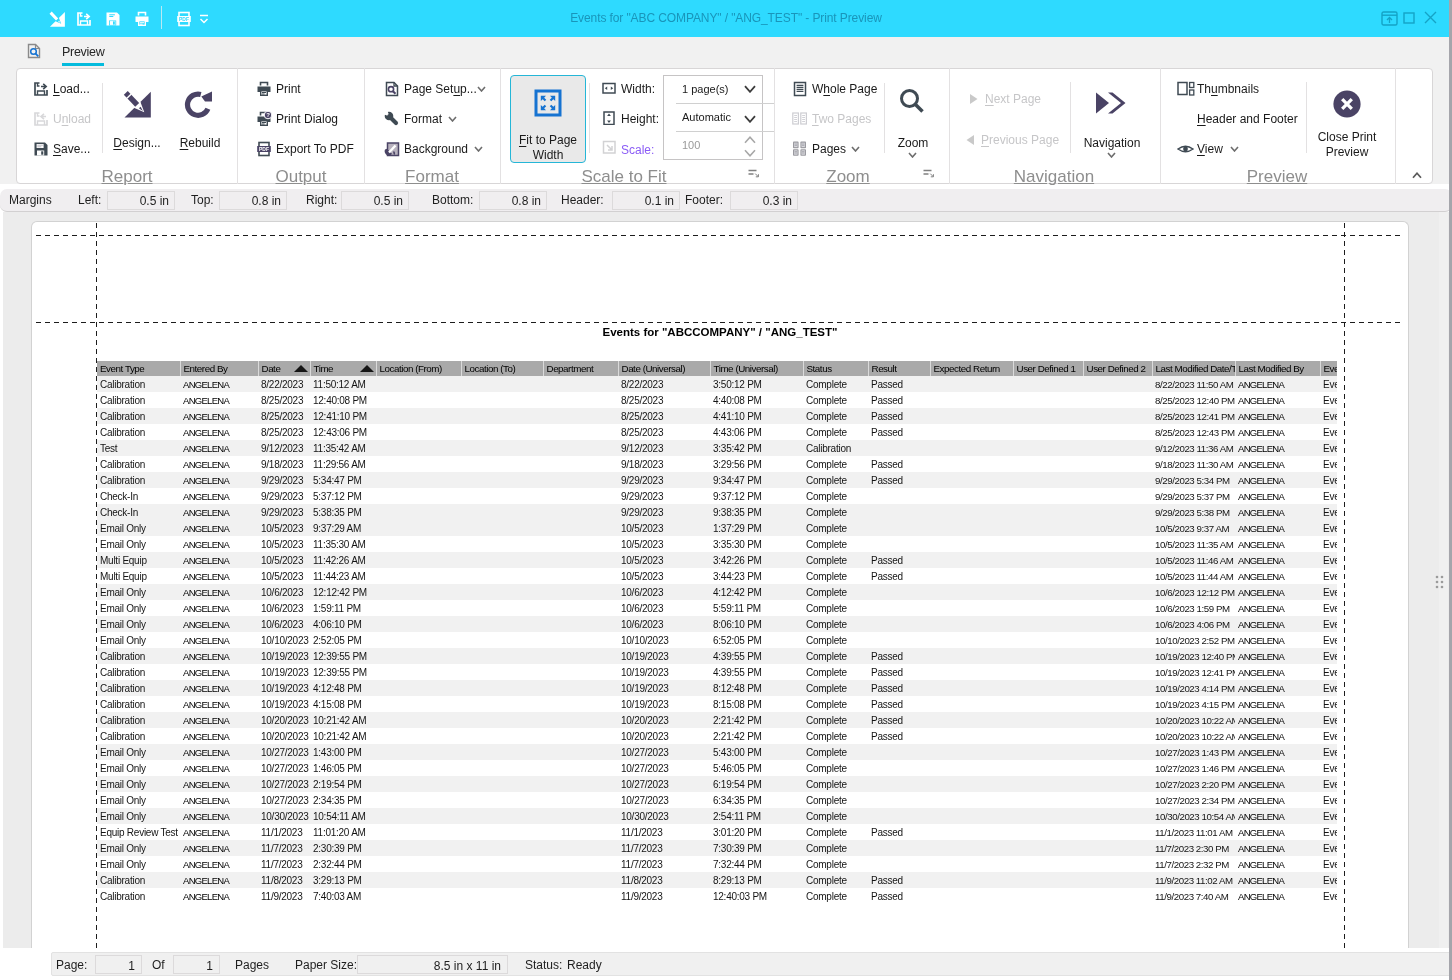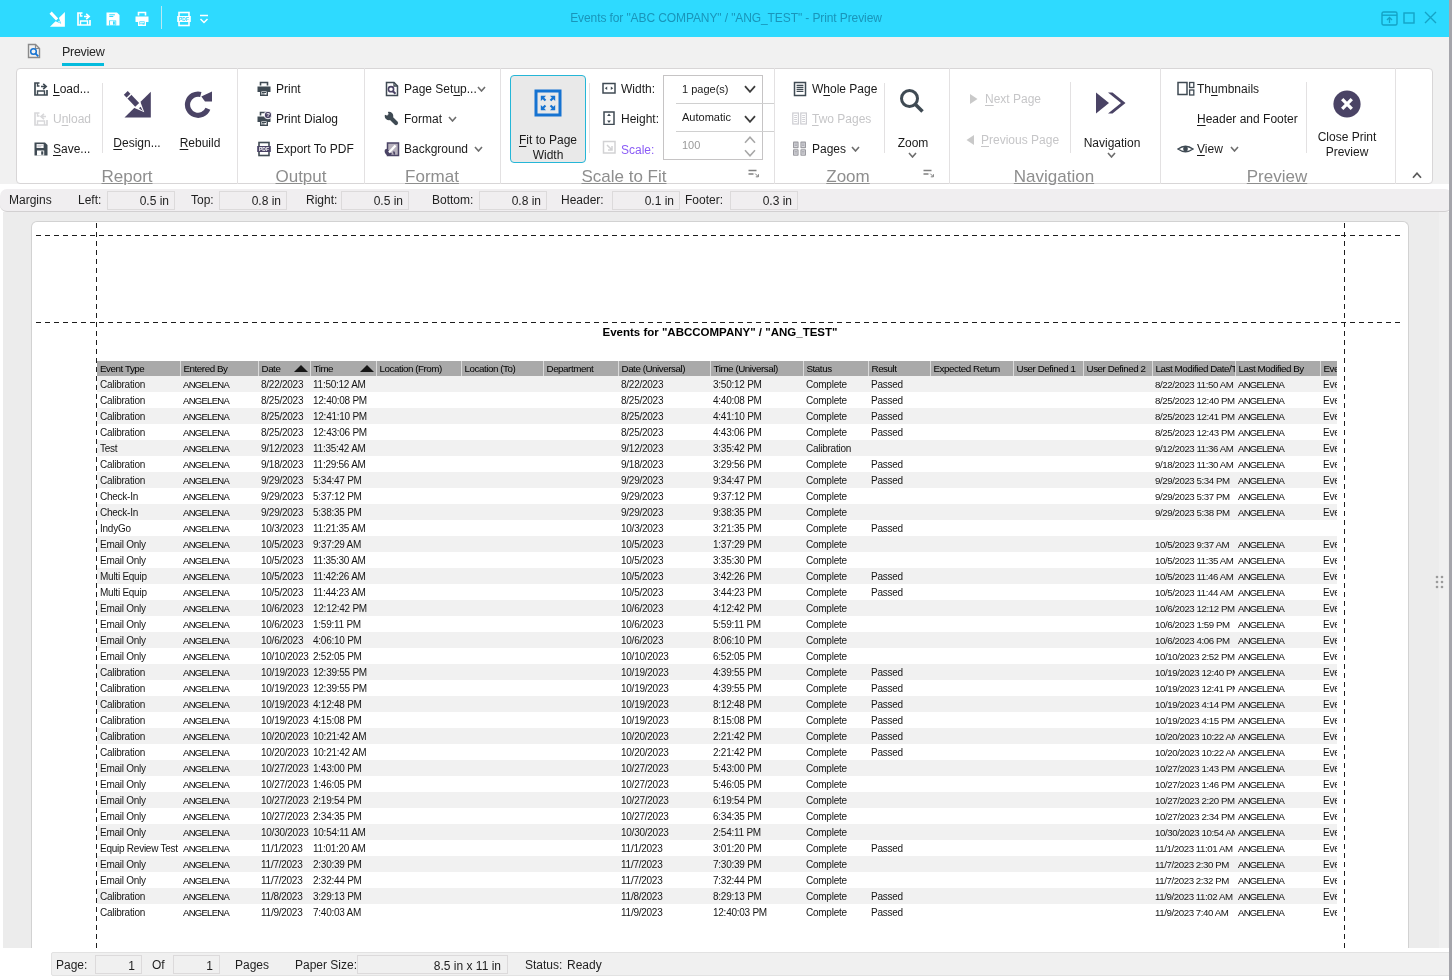--- a/index.html
+++ b/index.html
@@ -624,39 +624,20 @@
           <td>9:38:35 PM</td>
           <td>Complete</td>
           <td></td>
           <td></td>
           <td></td>
           <td></td>
           <td class="ldt">9/29/2023 5:38 PM</td>
           <td class="caps">ANGELENA</td>
           <td>Event</td>
         </tr>
-<tr>
-          <td>IndyGo</td>
-          <td class="caps">ANGELENA</td>
-          <td>10/3/2023</td>
-          <td>11:21:35 AM</td>
-          <td></td>
-          <td></td>
-          <td></td>
-          <td>10/3/2023</td>
-          <td>3:21:35 PM</td>
-          <td>Complete</td>
-          <td>Passed</td>
-          <td></td>
-          <td></td>
-          <td></td>
-          <td class="ldt"></td>
-          <td class="caps"></td>
-          <td></td>
-        </tr>
 <tr class="odd">
           <td>Email Only</td>
           <td class="caps">ANGELENA</td>
           <td>10/5/2023</td>
           <td>9:37:29 AM</td>
           <td></td>
           <td></td>
           <td></td>
           <td>10/5/2023</td>
           <td>1:37:29 PM</td>

